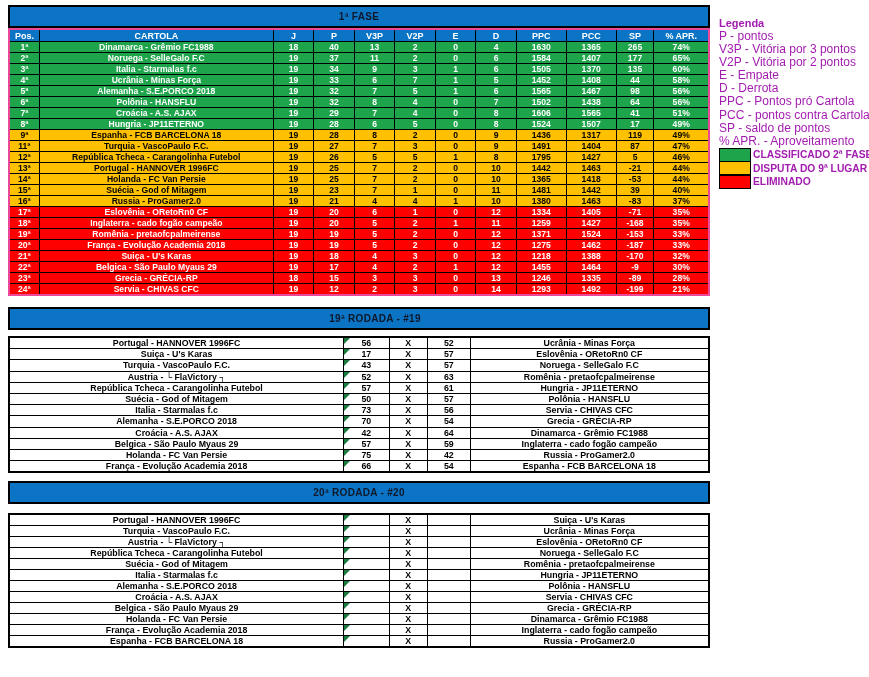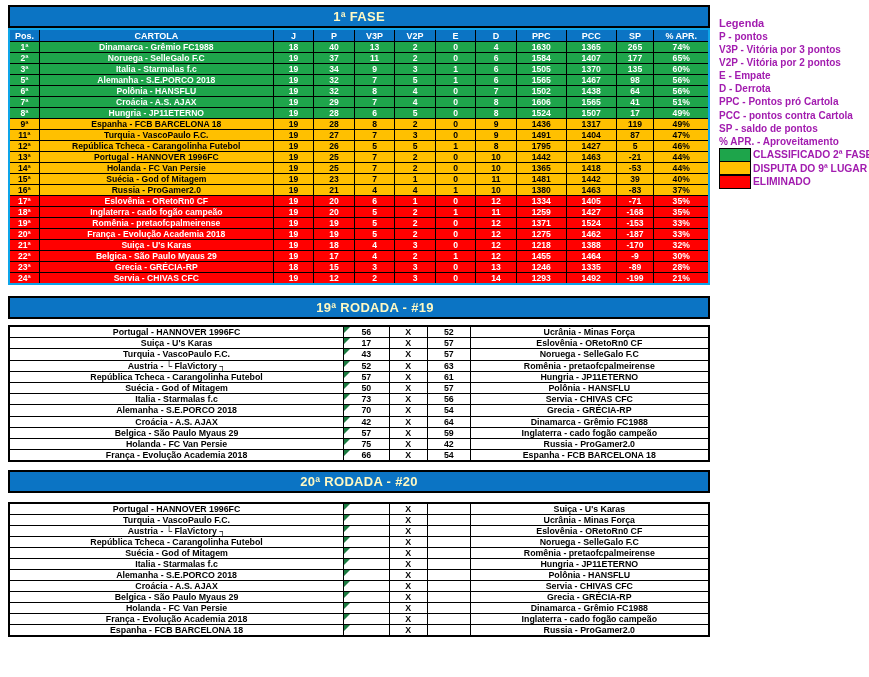--- a/index.html
+++ b/index.html
@@ -1,24 +1,24 @@
 <!DOCTYPE html>
 <html><head>
 <meta charset="utf-8">
 <style>
   html,body{margin:0;padding:0;}
   body{width:869px;height:677px;background:#fff;font-family:"Liberation Sans",sans-serif;overflow:hidden;}
   .page{position:relative;width:869px;height:677px;}
   .left-col{position:absolute;left:8px;top:5px;width:702px;}
-  .band{background:#0b74c4;color:#fef9c3;font-weight:bold;font-size:13px;text-align:center;border:2px solid #000;height:19px;line-height:19px;letter-spacing:.3px;}
+  .band{background:#0b74c4;color:#0f172a;font-weight:bold;font-size:10px;text-align:center;border:2px solid #000;height:19px;line-height:19px;letter-spacing:.3px;}
   .band.gap-top{margin-top:9px;}
   .band.gap-bot{margin-bottom:7px;}
 
   table{width:100%;border-collapse:collapse;table-layout:fixed;}
-  .phase{border:2px solid #0ea5e9;}
+  .phase{border:2px solid #ec4899;}
   .phase th{background:#0b74c4;color:#fff;font-size:9px;font-weight:bold;height:11px;border:1px solid #000;padding:0;}
   .phase td{font-size:8.6px;font-weight:bold;height:9.55px;border:1px solid #000;text-align:center;padding:0;vertical-align:middle;white-space:nowrap;overflow:hidden;}
   tr.green td{background:#1EA54B;color:#fff;}
   tr.yellow td{background:#FFC000;color:#000;}
   tr.red td{background:#FF0000;color:#fff;}
   .c0{width:4.3%}.c1{width:34.8%}.c2{width:5.9%}.c3{width:5.9%}.c4{width:5.9%}
   .c5{width:5.9%}.c6{width:5.9%}.c7{width:5.9%}.c8{width:7.3%}.c9{width:7.3%}
   .c10{width:5.5%}.c11{width:8%}
 
   .round{border:2px solid #000;background:#fff;}
@@ -26,21 +26,21 @@
   .round[data-round="0"] td{height:10.2px;}
   .round[data-round="1"] td{height:9.2px;}
   .r0{width:48%}.r1{width:6.4%}.r2{width:5.4%}.r3{width:6%}.r4{width:34.2%}
   td.score{position:relative;}
   td.score.corner::before{content:"";position:absolute;top:0;left:0;width:0;height:0;border-top:6px solid #1B7A40;border-right:6px solid transparent;}
   .sg{color:#00A14B;}
   .sr{color:#FF0000;}
 
   .legend{position:absolute;left:719px;top:17px;width:148px;color:#a21caf;}
   .legend-title{font-size:11px;font-weight:bold;height:13px;line-height:13px;}
-  .lline{font-size:10px;font-weight:bold;height:13.1px;line-height:13.1px;white-space:nowrap;}
+  .lline{font-size:12px;font-weight:normal;height:13.1px;line-height:13.1px;white-space:nowrap;}
   .status-row{display:flex;align-items:center;height:13.6px;}
   .swatch{width:30px;height:12px;border:1px solid #000;flex:0 0 auto;}
   .slabel{font-size:10.3px;font-weight:bold;margin-left:2px;white-space:nowrap;}
 </style>
 </head>
 <body>
 
 <div class="page">
   <div class="left-col">
 
@@ -97,20 +97,34 @@
             <td class="c2">19</td>
             <td class="c3">34</td>
             <td class="c4">9</td>
             <td class="c5">3</td>
             <td class="c6">1</td>
             <td class="c7">6</td>
             <td class="c8">1505</td>
             <td class="c9">1370</td>
             <td class="c10">135</td>
             <td class="c11">60%</td>
+          </tr>
+          <tr class="green">
+            <td class="c0">4ª</td>
+            <td class="c1">Ucrânia - Minas Força</td>
+            <td class="c2">19</td>
+            <td class="c3">33</td>
+            <td class="c4">6</td>
+            <td class="c5">7</td>
+            <td class="c6">1</td>
+            <td class="c7">5</td>
+            <td class="c8">1452</td>
+            <td class="c9">1408</td>
+            <td class="c10">44</td>
+            <td class="c11">58%</td>
           </tr>
           <tr class="green">
             <td class="c0">5ª</td>
             <td class="c1">Alemanha - S.E.PORCO 2018</td>
             <td class="c2">19</td>
             <td class="c3">32</td>
             <td class="c4">7</td>
             <td class="c5">5</td>
             <td class="c6">1</td>
             <td class="c7">6</td>

